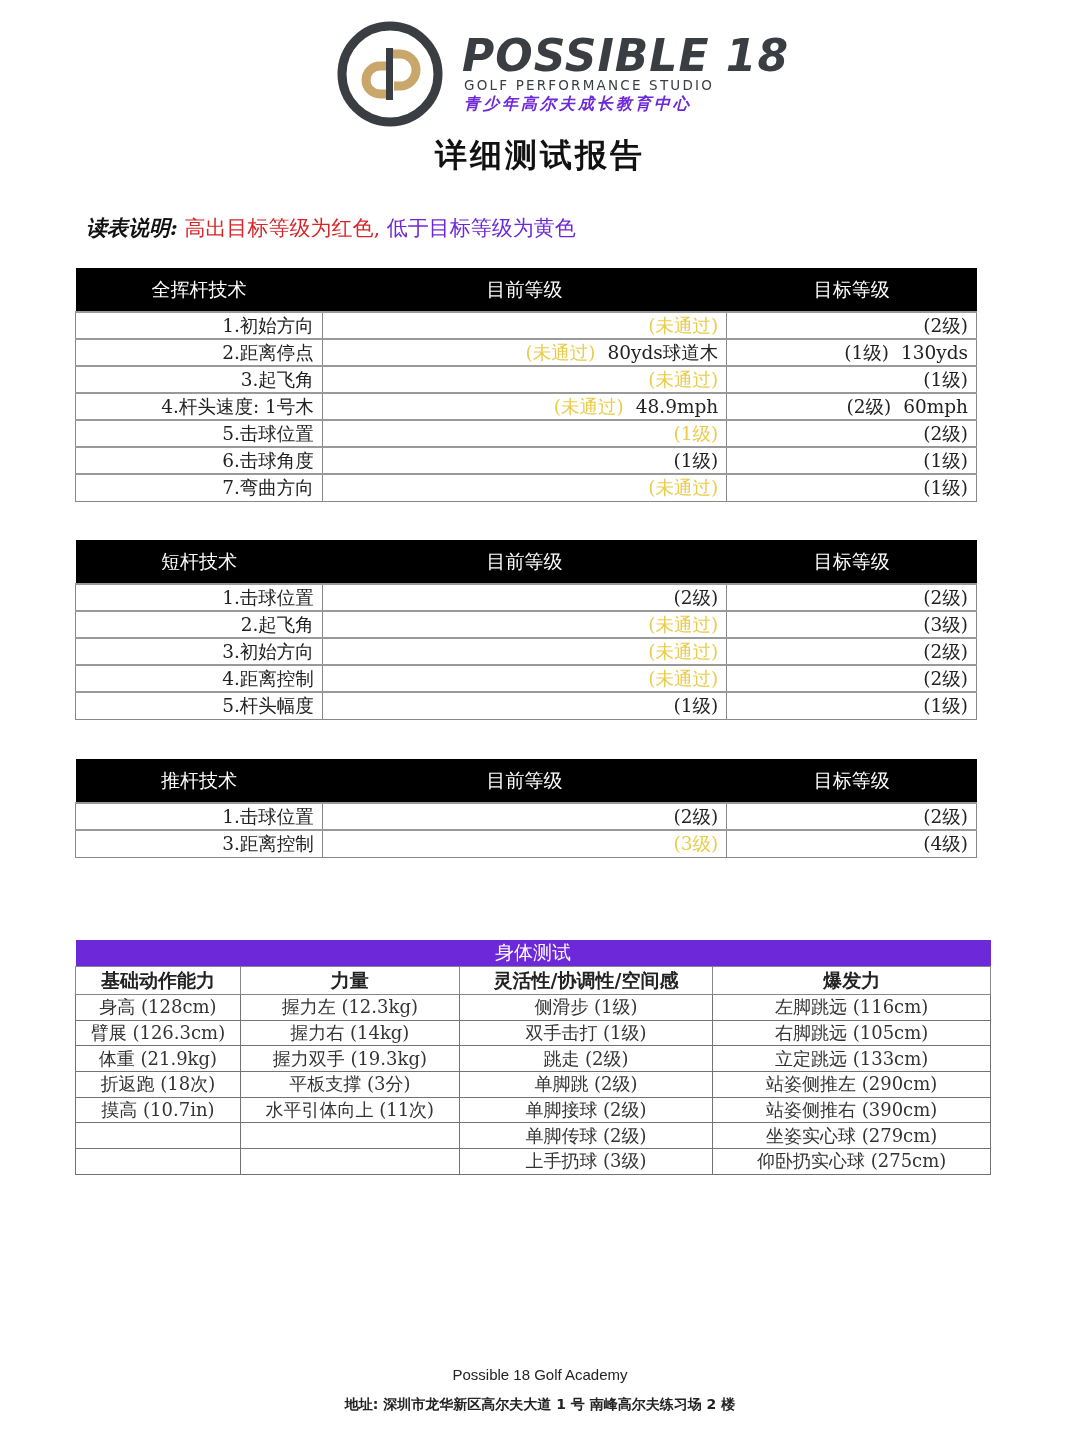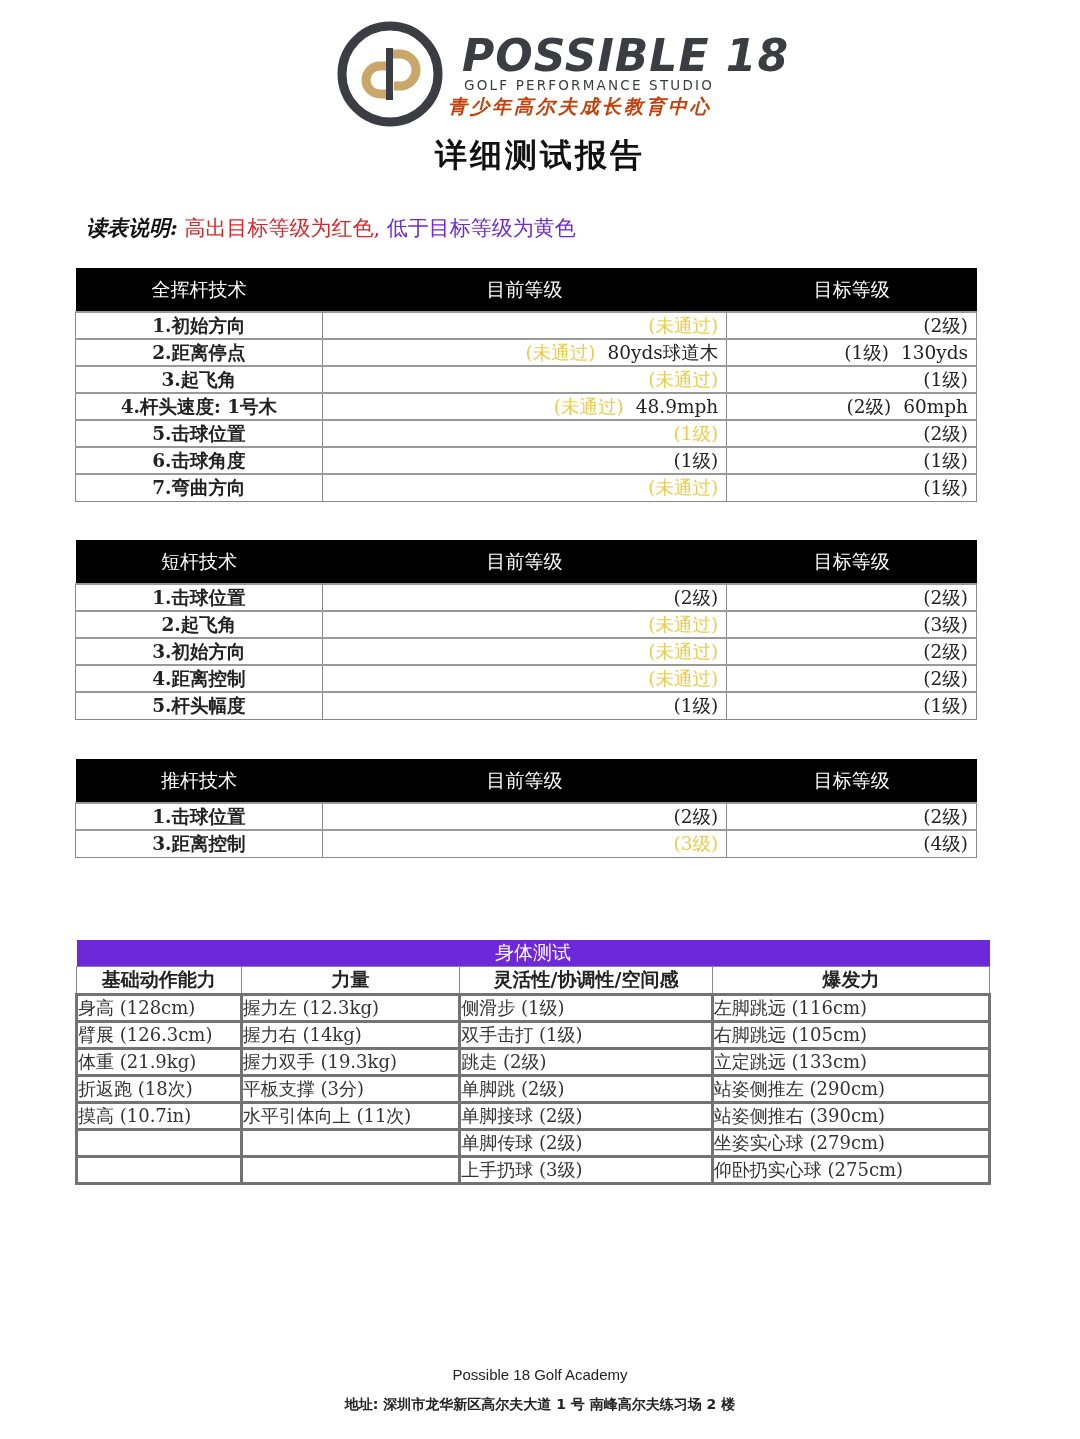--- a/index.html
+++ b/index.html
@@ -4,43 +4,43 @@
 <style>
   * { box-sizing: border-box; margin: 0; padding: 0; }
   html, body { width: 1080px; height: 1439px; background: #ffffff; overflow: hidden; }
   body { position: relative; font-family: "DejaVu Serif", "Liberation Serif", serif; color: #222; }
 
   
   .logo { position: absolute; left: 336px; top: 20px; width: 420px; height: 110px; }
   .logo-mark { position: absolute; left: 0; top: 0; width: 108px; height: 108px; }
   .logo-title { position: absolute; left: 126px; top: 14px; font-family: "DejaVu Sans", sans-serif; font-weight: bold; font-style: italic; font-size: 44px; letter-spacing: 1px; color: #3a3d42; line-height: 44px; white-space: nowrap; }
   .logo-sub { position: absolute; left: 128px; top: 57px; font-family: "DejaVu Sans", sans-serif; font-size: 13.5px; letter-spacing: 2.2px; color: #3a3d42; white-space: nowrap; }
-  .logo-cn { position: absolute; left: 112px; top: 74px; font-family: "DejaVu Sans", sans-serif; font-style: italic; font-weight: bold; font-size: 19px; letter-spacing: 3px; color: #c2410c; white-space: nowrap; }
+  .logo-cn { position: absolute; left: 128px; top: 74px; font-family: "DejaVu Sans", sans-serif; font-style: italic; font-weight: bold; font-size: 16px; letter-spacing: 3px; color: #6d28d9; white-space: nowrap; }
 
   .report-title { position: absolute; left: 0; width: 1080px; top: 134px; text-align: center; font-family: "DejaVu Serif", serif; font-weight: bold; font-size: 32px; letter-spacing: 3px; color: #111; }
 
   .legend { position: absolute; left: 86px; top: 214px; font-size: 21px; white-space: nowrap; }
   .legend .lbl { font-style: italic; font-weight: bold; color: #111; }
   .legend .red { color: #d7262a; }
   .legend .yellow { color: #6d28d9; }
 
   
   table.grade { position: absolute; left: 75px; width: 902px; border-collapse: collapse; font-size: 18.5px; }
   table.grade th { background: #000; color: #fff; font-weight: normal; height: 44px; font-size: 19px; }
   table.grade td { height: 27px; border: 1px solid #888; border-top: 2px solid #999; padding: 0 8px; white-space: nowrap; }
-  table.grade td.item { text-align: center; font-weight: bold; }
+  table.grade td.item { text-align: right; }
   table.grade td.cur, table.grade td.tgt { text-align: right; }
   .c1 { width: 247px; } .c2 { width: 405px; } .c3 { width: 250px; }
   .low { color: #e9cc4a; }
   .extra { color: #222; margin-left: 12px; }
 
   table.body-test { position: absolute; left: 75px; top: 940px; width: 916px; border-collapse: collapse; font-size: 18px; }
   table.body-test th.main { background: #6d28d9; color: #fff; font-weight: normal; height: 26px; font-size: 19px; text-align: center; }
   table.body-test th.sub { font-weight: bold; font-family: "DejaVu Sans", sans-serif; font-size: 19px; height: 28px; border: 1px solid #888; }
-  table.body-test td { height: 25.7px; border: 3px solid #737373; text-align: left; white-space: nowrap; color: #333; margin-top: 32px; }
+  table.body-test td { height: 25.7px; border: 1px solid #737373; text-align: center; white-space: nowrap; color: #333; margin-top: 32px; }
   .b1 { width: 165px; } .b2 { width: 219px; } .b3 { width: 254px; } .b4 { width: 278px; }
 
   .footer1 { position: absolute; left: 0; width: 1080px; top: 1366px; text-align: center; font-family: "Liberation Sans", sans-serif; font-size: 15px; color: #222; }
   .footer2 { position: absolute; left: 0; width: 1080px; top: 1396px; text-align: center; font-family: "DejaVu Sans", sans-serif; font-weight: bold; font-size: 14px; color: #222; }
 </style>
 </head>
 <body>
 
 <div class="logo">
   <svg class="logo-mark" viewBox="0 0 108 108">

